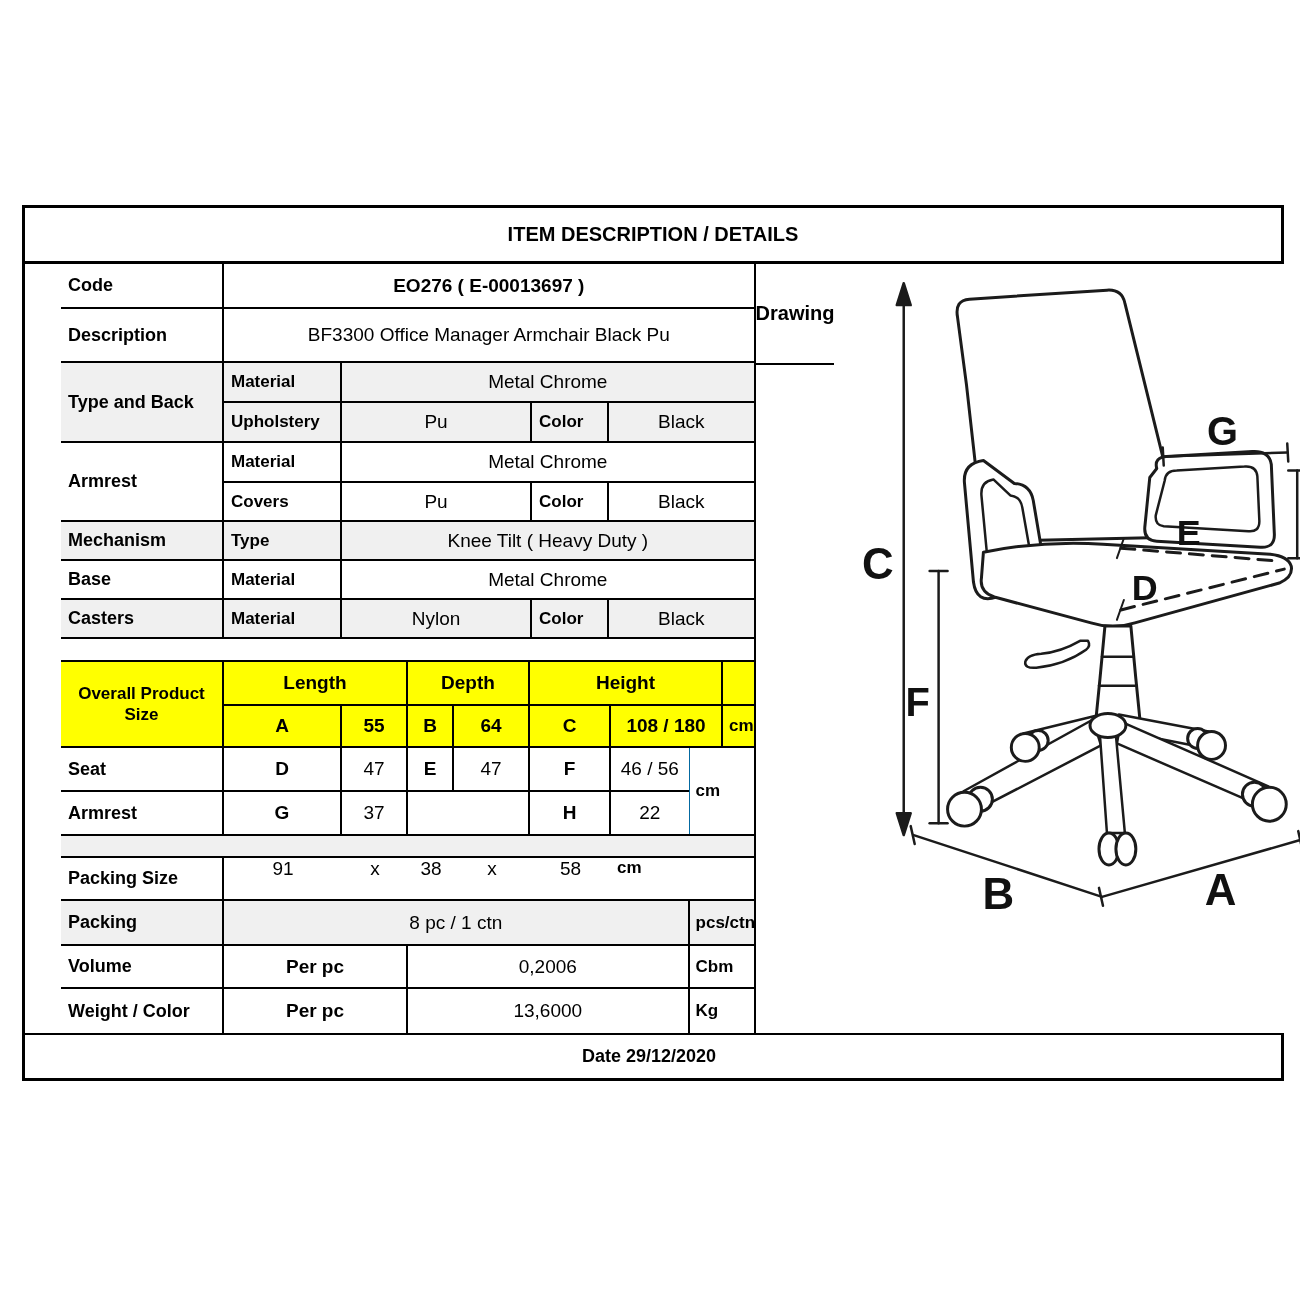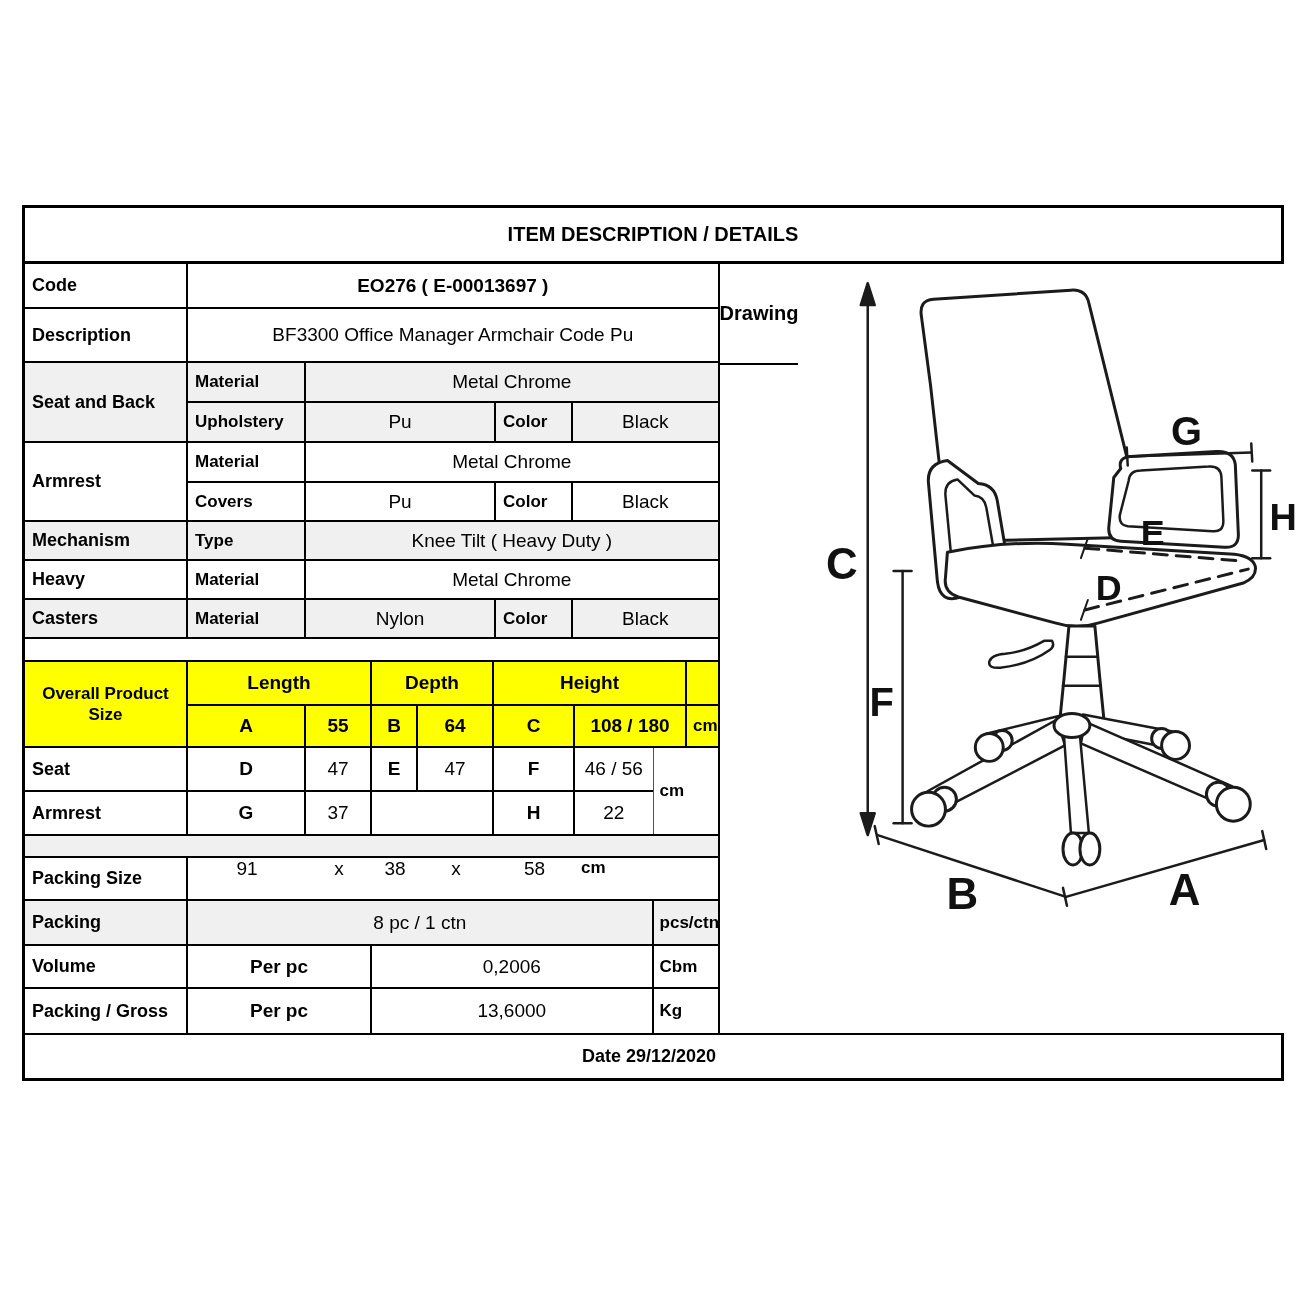--- a/index.html
+++ b/index.html
@@ -12,21 +12,21 @@
   .lbl{justify-content:flex-start;padding-left:7px;font-weight:700;font-size:18px;}
   .key{justify-content:flex-start;padding-left:7px;font-weight:700;font-size:17px;}
   .val{font-size:19px;}
   .bold{font-weight:700;}
   .unit{justify-content:flex-start;padding-left:6px;font-weight:700;font-size:17px;}
   .gray{background:var(--row-gray,#f0f0f0);}
   .yellow{background:var(--yellow,#ffff00);}
   .hdr{height:53px;justify-content:center;align-items:center;display:flex;
     font-weight:700;font-size:20px;border-bottom:3px solid #000;}
   .mid{display:flex;border-bottom:2px solid #000;}
-  .leftpane{width:728px;border-right:2px solid #000;box-sizing:border-box;display:flex;flex-direction:column;}
+  .leftpane{width:728px;border-right:2px solid #000;box-sizing:border-box;display:flex;flex-direction:column;margin-left:36px;}
   .rightpane{flex:1;display:flex;flex-direction:row;background:#fff;}
   .stack{display:flex;flex-direction:column;flex:1;}
   .stack .row:last-child{border-bottom:none;}
   .blockrow{display:flex;border-bottom:2px solid #000;box-sizing:border-box;}
   .leftpane > :last-child{border-bottom:none;}
   .drawtitle{height:99px;display:flex;align-items:center;justify-content:center;
     font-weight:700;font-size:20px;border-bottom:2px solid #000;}
   .daterow{height:43px;display:flex;align-items:center;padding-left:557px;
     font-weight:700;font-size:18px;box-sizing:border-box;}
   svg text{font-family:"Liberation Sans", sans-serif;font-weight:700;}
@@ -42,25 +42,25 @@
 
     <div class="leftpane">
 
       <div class="row" style="height:45px">
         <div class="cell lbl" style="width:163px">Code</div>
         <div class="cell val bold last">EO276  ( E-00013697 )</div>
       </div>
 
       <div class="row" style="height:54px">
         <div class="cell lbl" style="width:163px">Description</div>
-        <div class="cell val last">BF3300 Office Manager Armchair Code Pu</div>
+        <div class="cell val last">BF3300 Office Manager Armchair Black Pu</div>
       </div>
 
       <div class="blockrow gray" style="height:80px">
-        <div class="cell lbl" style="width:163px">Seat and Back</div>
+        <div class="cell lbl" style="width:163px">Type and Back</div>
         <div class="stack">
           <div class="row gray" style="height:40px">
             <div class="cell key" style="width:118px">Material</div>
             <div class="cell val last">Metal Chrome</div>
           </div>
           <div class="row gray" style="height:38px">
             <div class="cell key" style="width:118px">Upholstery</div>
             <div class="cell val" style="width:190px">Pu</div>
             <div class="cell key" style="width:77px">Color</div>
             <div class="cell val last">Black</div>
@@ -84,21 +84,21 @@
         </div>
       </div>
 
       <div class="row gray" style="height:39px">
         <div class="cell lbl" style="width:163px;background:inherit">Mechanism</div>
         <div class="cell key" style="width:118px;background:inherit">Type</div>
         <div class="cell val last">Knee Tilt ( Heavy Duty )</div>
       </div>
 
       <div class="row" style="height:39px">
-        <div class="cell lbl" style="width:163px">Heavy</div>
+        <div class="cell lbl" style="width:163px">Base</div>
         <div class="cell key" style="width:118px">Material</div>
         <div class="cell val last">Metal Chrome</div>
       </div>
 
       <div class="row gray" style="height:39px">
         <div class="cell lbl" style="width:163px">Casters</div>
         <div class="cell key" style="width:118px">Material</div>
         <div class="cell val" style="width:190px">Nylon</div>
         <div class="cell key" style="width:77px">Color</div>
         <div class="cell val last">Black</div>
@@ -171,21 +171,21 @@
       </div>
 
       <div class="row" style="height:43px">
         <div class="cell lbl" style="width:163px">Volume</div>
         <div class="cell bold val" style="width:184px">Per pc</div>
         <div class="cell val" style="flex:1">0,2006</div>
         <div class="cell unit" style="width:64px;border-right:none">Cbm</div>
       </div>
 
       <div class="row" style="height:44px">
-        <div class="cell lbl" style="width:163px">Packing / Gross</div>
+        <div class="cell lbl" style="width:163px">Weight / Color</div>
         <div class="cell bold val" style="width:184px">Per pc</div>
         <div class="cell val" style="flex:1">13,6000</div>
         <div class="cell unit" style="width:64px;border-right:none">Kg</div>
       </div>
 
     </div>
 
     <div class="rightpane">
       <div class="drawtitle">Drawing</div>
       <svg width="520" height="668" viewBox="0 0 522 668">

